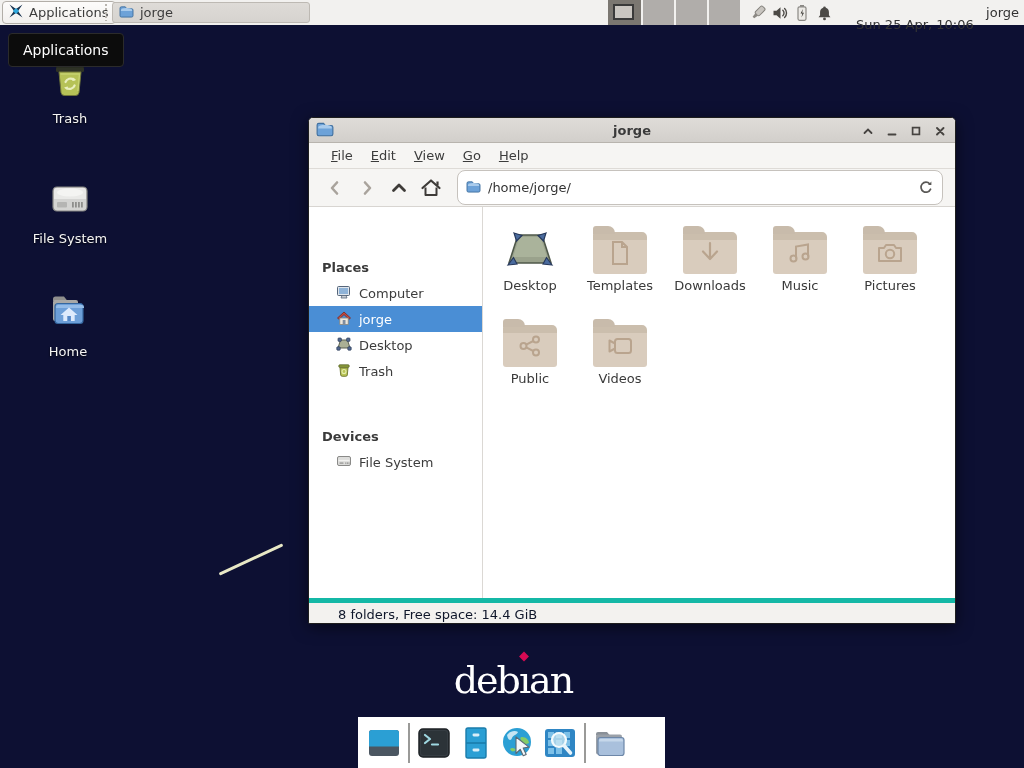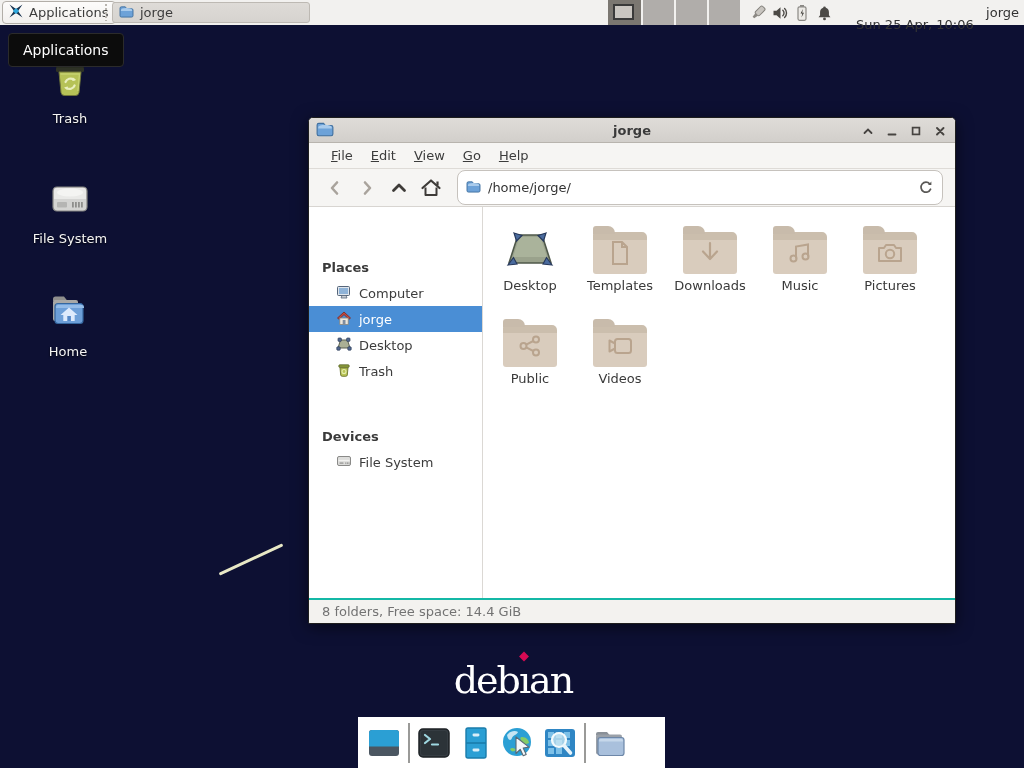--- a/index.html
+++ b/index.html
@@ -79,22 +79,22 @@
   .file-grid { display:grid; grid-template-columns:repeat(5,90px); }
   .file-item { width:90px; margin-bottom:26px; text-align:center; }
   .file-item .icon-box { height:48px; display:flex; align-items:flex-end; justify-content:center; }
   .file-item .lbl { margin-top:4px; color:#3a3a3a; }
   .folder { width:54px; height:42px; position:relative;
             background:linear-gradient(180deg,#cbbead 0 18%,#d9ccbd 18%);
             border-radius:3px 5px 3px 3px; }
   .folder::before { content:""; position:absolute; top:-6px; left:0; width:22px; height:8px;
                     background:#c8bbab; border-radius:3px 7px 0 0; }
   .folder .glyph { position:absolute; inset:0; display:flex; align-items:center; justify-content:center; }
-  .statusbar { height:25px; flex:0 0 25px; background:#f3f2ef; border-top:2px solid #14b8a6;
-               line-height:24px; padding-left:13px; color:#737373; }
+  .statusbar { height:25px; flex:0 0 25px; background:#f3f2ef; border-top:5px solid #14b8a6;
+               line-height:24px; padding-left:29px; color:#0f172a; }
   
   .dock { position:absolute; left:358px; top:717px; width:307px; height:51px; background:#fff;
           display:flex; align-items:center; padding-left:5px; }
   .dock-icon { width:36px; height:36px; margin:0 3px; display:flex; align-items:center; justify-content:center; }
   .dock-sep { width:2px; height:40px; background:#9a9a98; margin:0 3px; }
 </style>
 </head>
 <body>
 
 <div class="panel">

